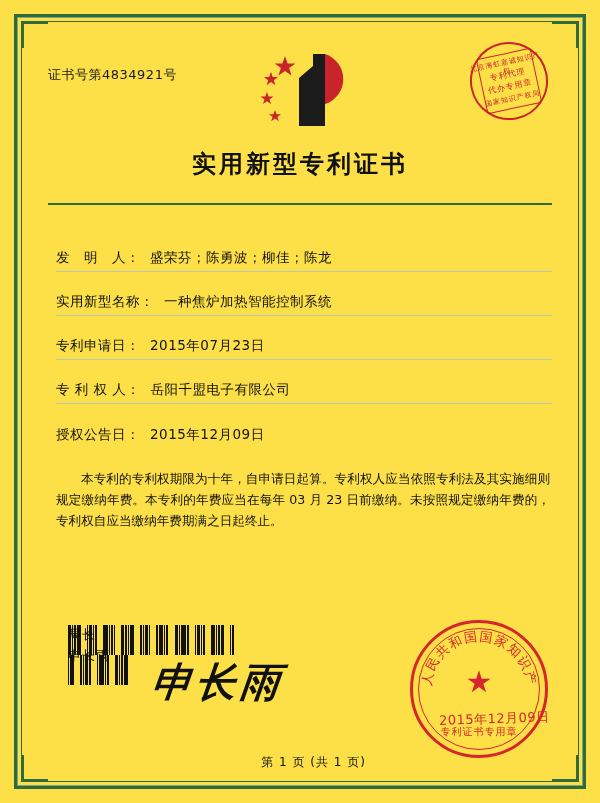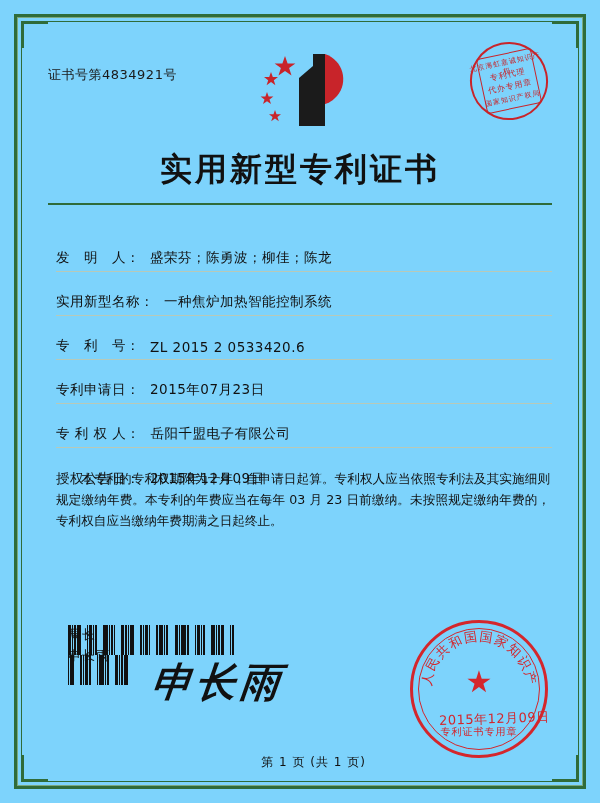--- a/index.html
+++ b/index.html
@@ -11,21 +11,21 @@
     width: 600px;
     height: 803px;
     font-family: "DejaVu Sans", sans-serif;
     overflow: hidden;
   }
 
   .page {
     position: relative;
     width: 600px;
     height: 803px;
-    background: #7dd3fc;
+    background: #fde047;
     overflow: hidden;
   }
 
   
   .border-outer {
     position: absolute;
     left: 14px;
     top: 14px;
     right: 14px;
     bottom: 14px;
@@ -116,21 +116,21 @@
   .seal-top .l4 { top: 51px; }
 
   .title {
     position: absolute;
     left: 0;
     right: 0;
     top: 148px;
     text-align: center;
     font-family: Liberation Sans, sans-serif;
     font-weight: bold;
-    font-size: 32px;
+    font-size: 24px;
     letter-spacing: 3px;
     color: #111;
   }
   .title-rule {
     position: absolute;
     left: 48px;
     right: 48px;
     top: 203px;
     height: 2px;
     background: #2f6b3a;
@@ -326,24 +326,20 @@
   <div class="title-rule"></div>
 
   <div class="fields">
     <div class="field-row">
       <span class="field-label">发　明　人：</span>
       <span class="field-value">盛荣芬；陈勇波；柳佳；陈龙</span>
     </div>
     <div class="field-row">
       <span class="field-label">实用新型名称：</span>
       <span class="field-value">一种焦炉加热智能控制系统</span>
-    </div>
-    <div class="field-row">
-      <span class="field-label">专　利　号：</span>
-      <span class="field-value">ZL 2015 2 0533420.6</span>
     </div>
     <div class="field-row">
       <span class="field-label">专利申请日：</span>
       <span class="field-value">2015年07月23日</span>
     </div>
     <div class="field-row">
       <span class="field-label">专 利 权 人：</span>
       <span class="field-value">岳阳千盟电子有限公司</span>
     </div>
     <div class="field-row">

